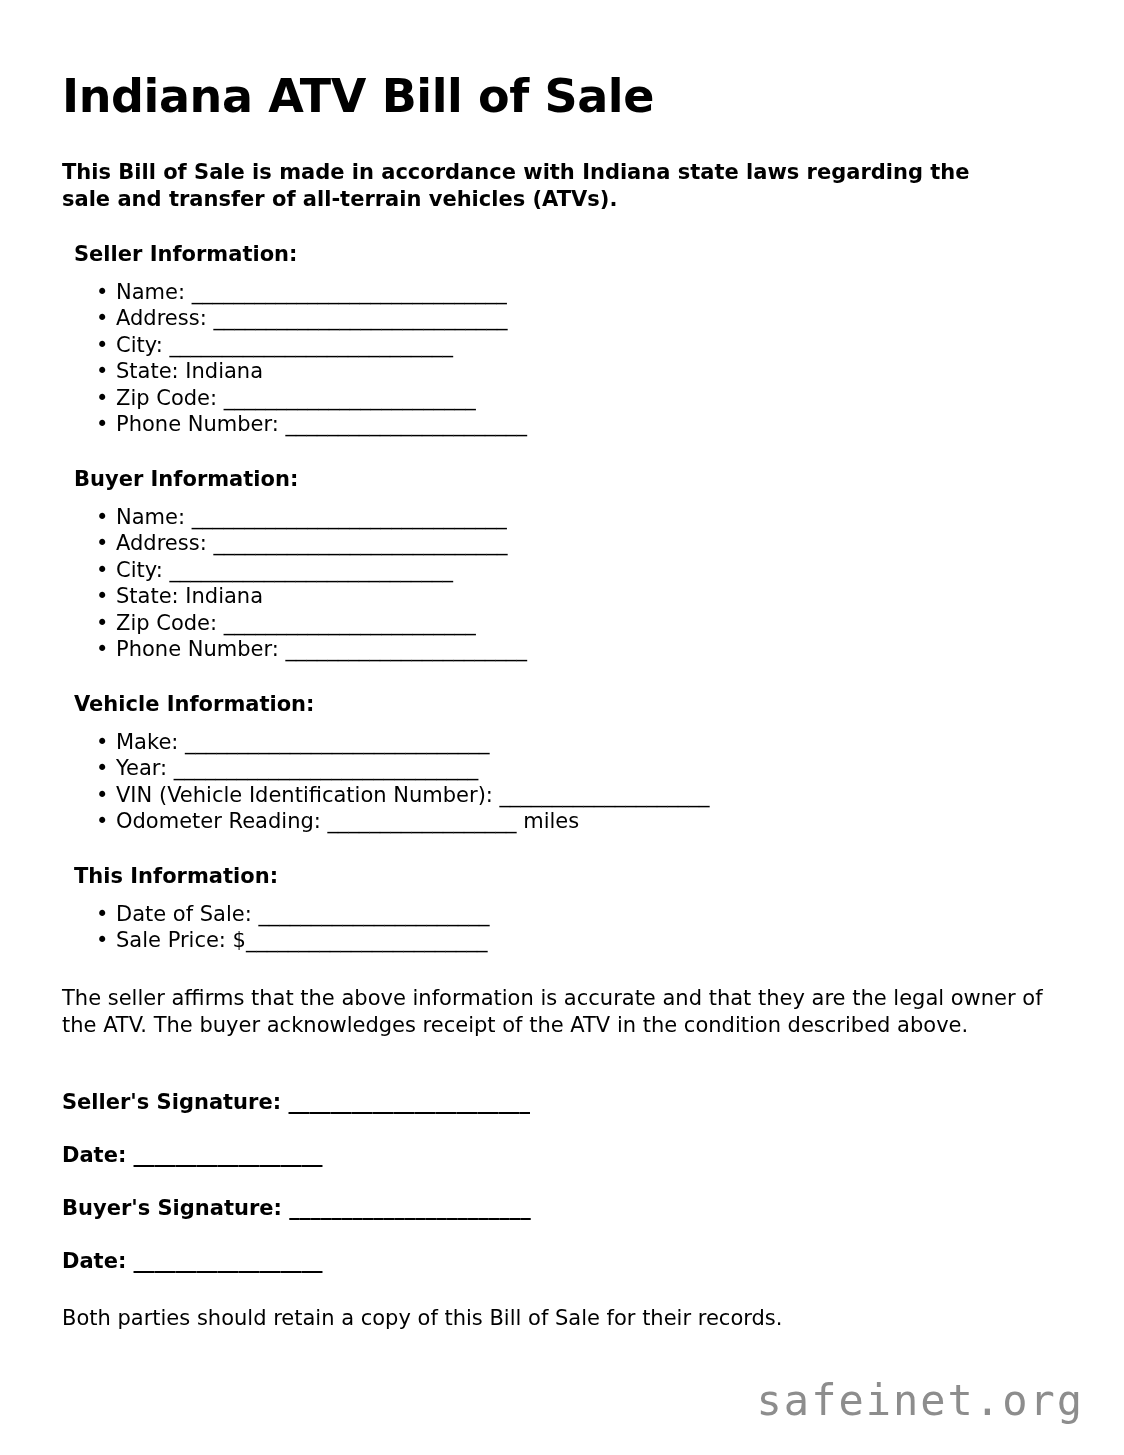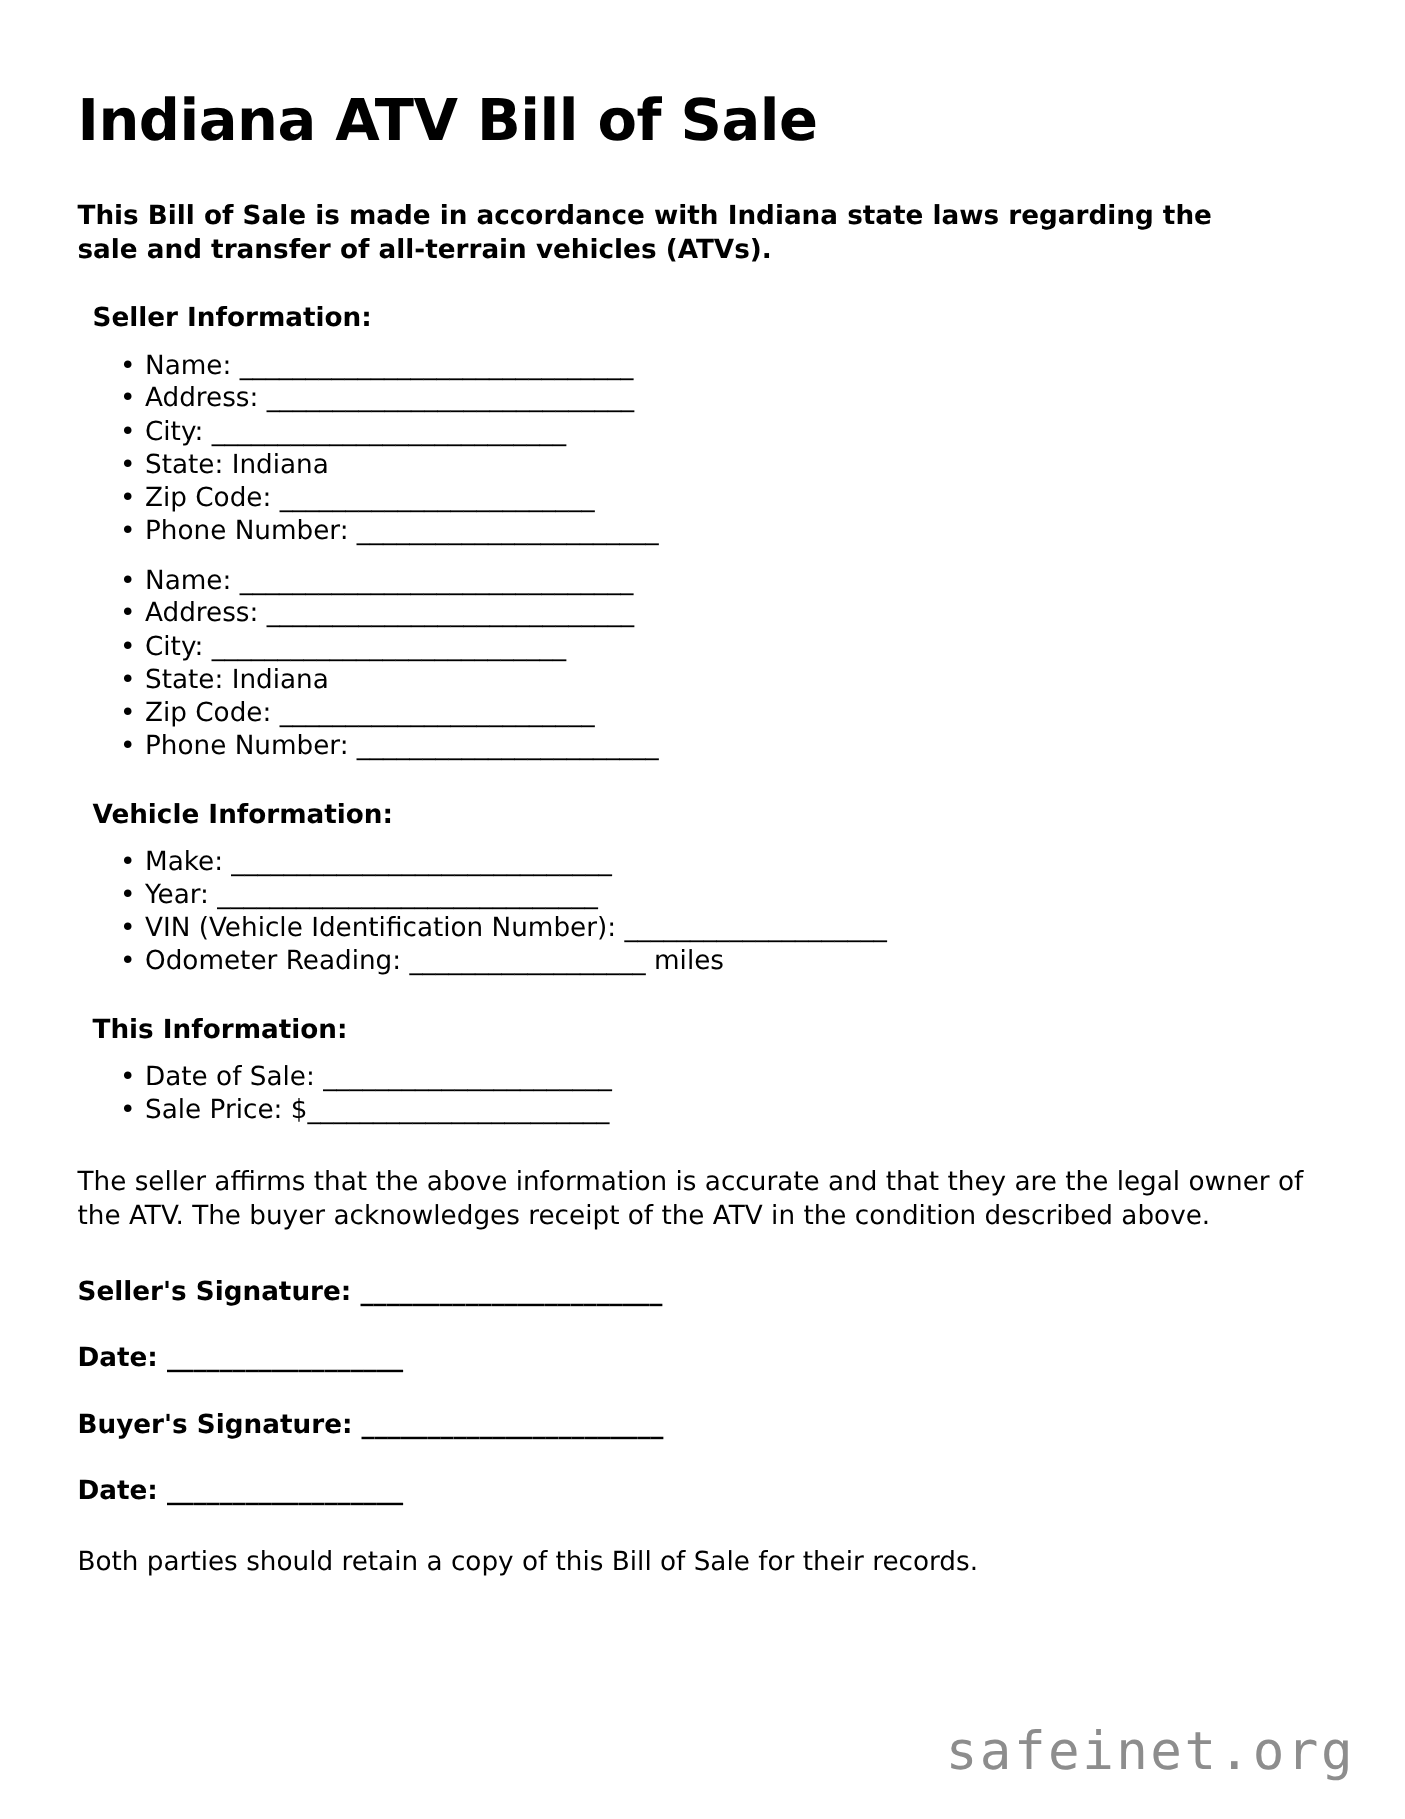--- a/index.html
+++ b/index.html
@@ -74,21 +74,21 @@
     max-width: 1005px;
   }
   .sig-line {
     font-size: 21px;
     font-weight: bold;
     line-height: 26px;
     margin: 27px 0 0 0;
     white-space: nowrap;
   }
   .sig-line.first {
-    margin-top: 34px;
+    margin-top: 50px;
   }
   .closing {
     font-size: 21px;
     line-height: 27px;
     margin: 31px 0 0 0;
   }
   .watermark {
     position: absolute;
     right: 40px;
     bottom: 30px;
@@ -112,20 +112,21 @@
   <h2 class="section-heading">Seller Information:</h2>
   <ul class="field-list">
     <li><span>Name: </span><span class="blank">______________________________</span><span></span></li>
     <li><span>Address: </span><span class="blank">____________________________</span><span></span></li>
     <li><span>City: </span><span class="blank">___________________________</span><span></span></li>
     <li><span>State: Indiana</span><span class="blank"></span><span></span></li>
     <li><span>Zip Code: </span><span class="blank">________________________</span><span></span></li>
     <li><span>Phone Number: </span><span class="blank">_______________________</span><span></span></li>
   </ul>
 
+  <h2 class="section-heading">Buyer Information:</h2>
   <ul class="field-list">
     <li><span>Name: </span><span class="blank">______________________________</span><span></span></li>
     <li><span>Address: </span><span class="blank">____________________________</span><span></span></li>
     <li><span>City: </span><span class="blank">___________________________</span><span></span></li>
     <li><span>State: Indiana</span><span class="blank"></span><span></span></li>
     <li><span>Zip Code: </span><span class="blank">________________________</span><span></span></li>
     <li><span>Phone Number: </span><span class="blank">_______________________</span><span></span></li>
   </ul>
 
   <h2 class="section-heading">Vehicle Information:</h2>

